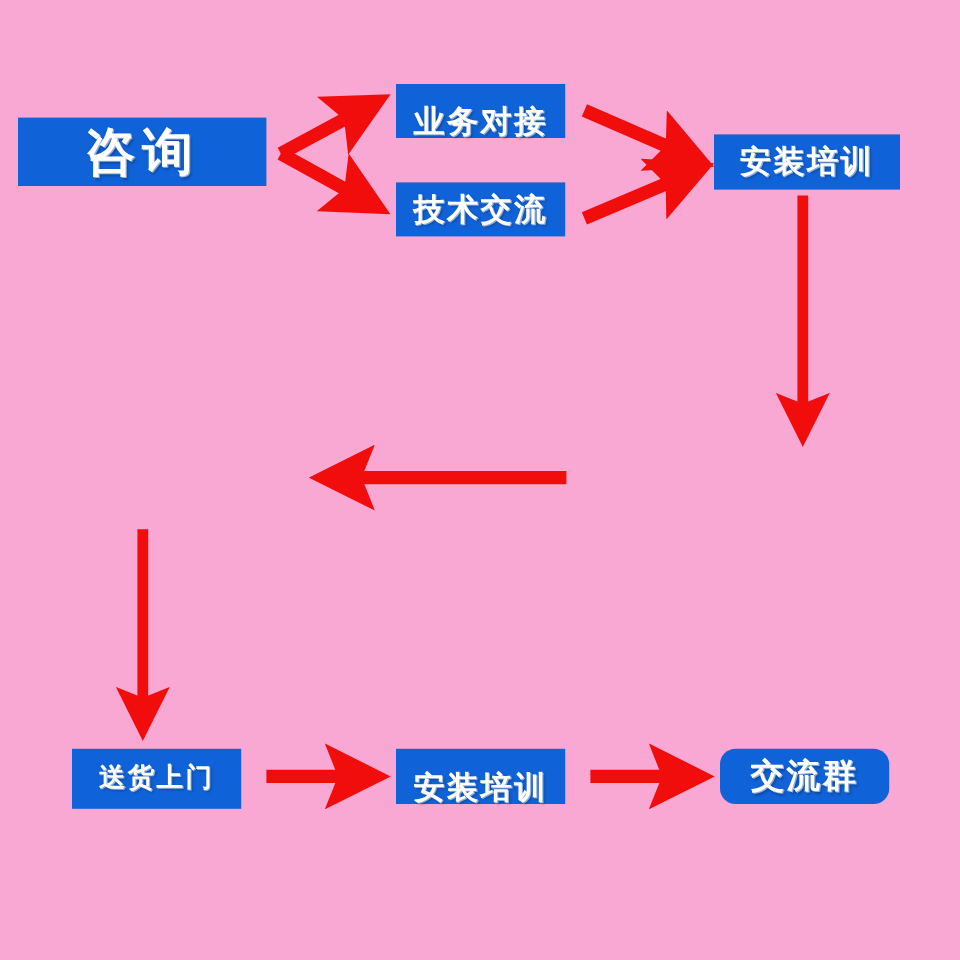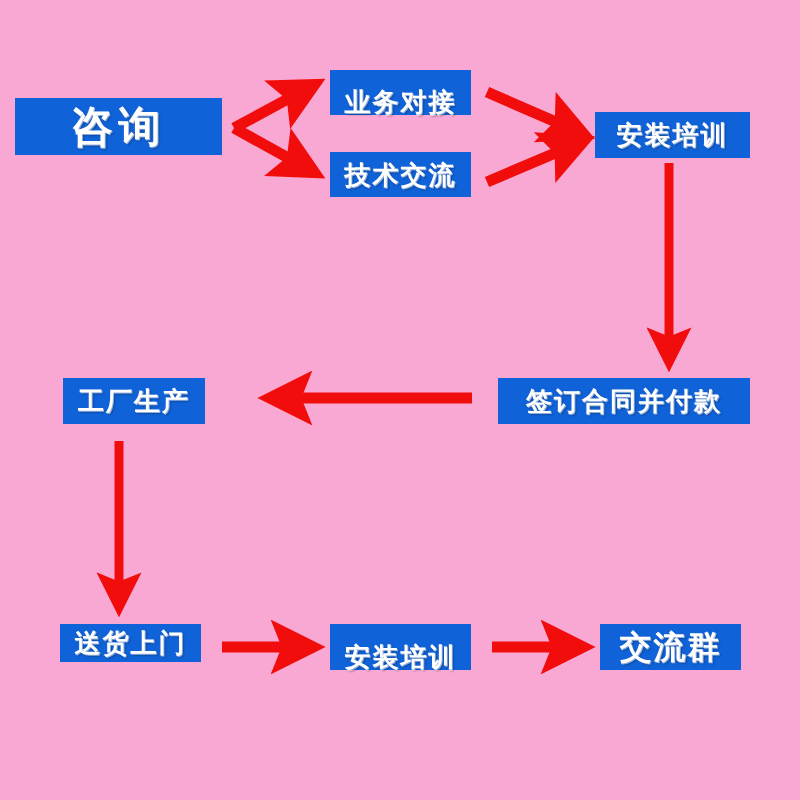--- a/index.html
+++ b/index.html
@@ -43,23 +43,23 @@
     display: block;
     line-height: 1;
   }
   
   .n-consult   { left: 15px;  top: 98px;  width: 207px; height: 57px; font-size: 42px; letter-spacing: 6px; }
   .n-business  { left: 330px; top: 70px;  width: 141px; height: 45px; font-size: 26px; align-items: flex-end; }
   .n-tech      { left: 330px; top: 152px; width: 141px; height: 45px; font-size: 26px; justify-content: center; }
   .n-confirm   { left: 595px; top: 112px; width: 155px; height: 46px; font-size: 26px; }
   .n-contract  { left: 498px; top: 378px; width: 252px; height: 46px; font-size: 26px; }
   .n-factory   { left: 63px;  top: 378px; width: 142px; height: 46px; font-size: 26px; }
-  .n-delivery  { left: 60px;  top: 624px; width: 141px; height: 38px; font-size: 26px; }
+  .n-delivery  { left: 60px;  top: 624px; width: 141px; height: 50px; font-size: 22px; }
   .n-training  { left: 330px; top: 624px; width: 141px; height: 46px; font-size: 26px; align-items: flex-end; }
-  .n-group     { left: 600px; top: 624px; width: 141px; height: 46px; font-size: 32px; }
+  .n-group     { left: 600px; top: 624px; width: 141px; height: 46px; font-size: 28px; border-radius: 13px; }
 </style>
 </head>
 <body>
 
 <div id="canvas">
 
   <svg id="arrow-layer" viewBox="0 0 800 800" xmlns="http://www.w3.org/2000/svg">
     <defs>
       <marker id="ah" markerWidth="5" markerHeight="5" refX="3.4" refY="2.5" orient="auto" markerUnits="strokeWidth">
         <path d="M 0 0 L 5 2.5 L 0 5 L 1.0 2.5 Z" fill="#f20d0d"></path>
@@ -94,27 +94,21 @@
   </div>
 
   <div class="node n-tech">
     <span class="node-label">技术交流</span>
   </div>
 
   <div class="node n-confirm">
     <span class="node-label">安装培训</span>
   </div>
 
-  <div class="node n-contract">
-    <span class="node-label">签订合同并付款</span>
-  </div>
 
-  <div class="node n-factory">
-    <span class="node-label">工厂生产</span>
-  </div>
 
   <div class="node n-delivery">
     <span class="node-label">送货上门</span>
   </div>
 
   <div class="node n-training">
     <span class="node-label">安装培训</span>
   </div>
 
   <div class="node n-group">

